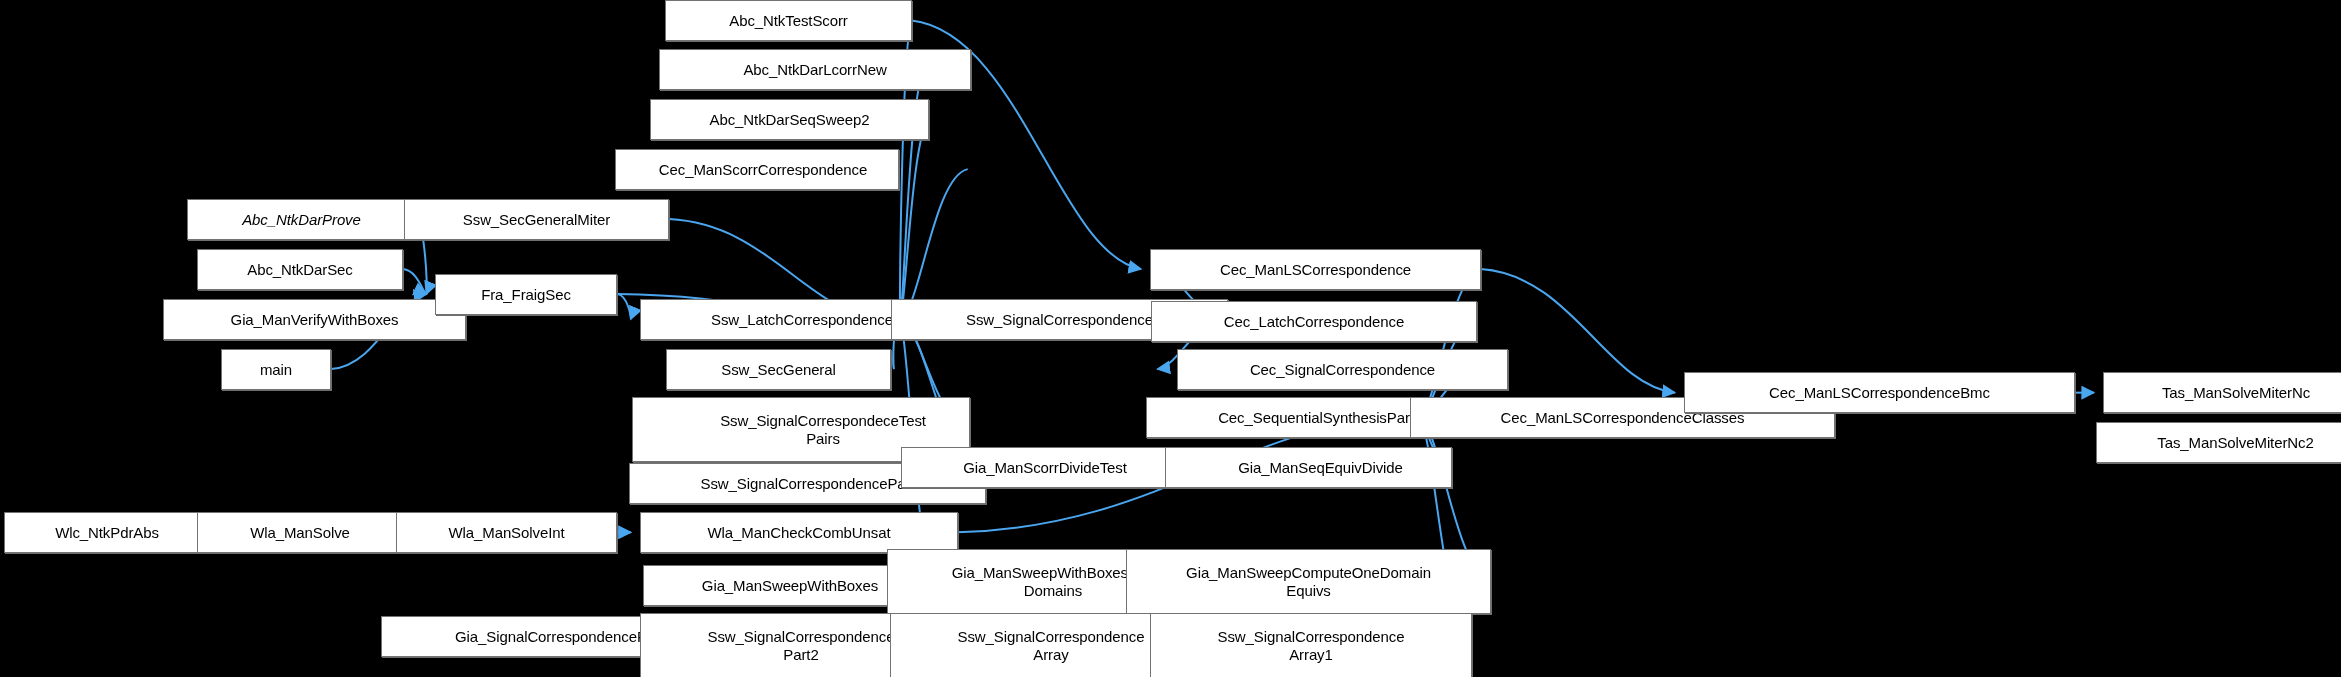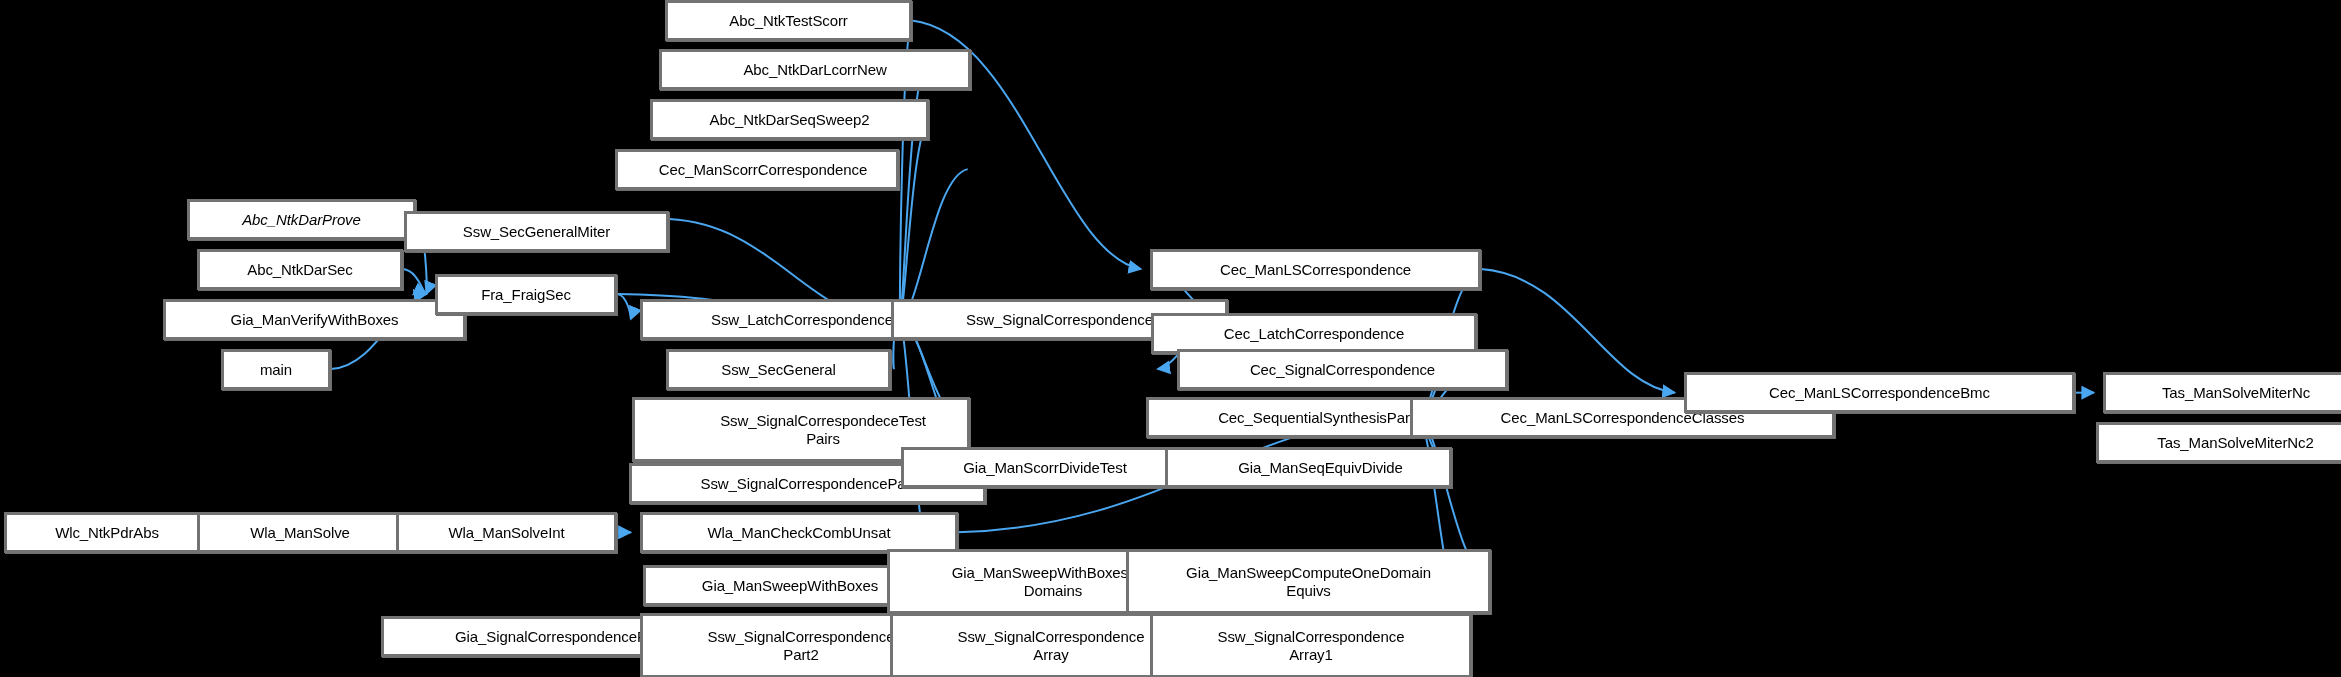--- a/index.html
+++ b/index.html
@@ -19,21 +19,21 @@
     position: absolute;
     left: 0; top: 0;
     width: 2341px;
     height: 677px;
     pointer-events: none;
   }
   .node {
     position: absolute;
     box-sizing: border-box;
     background: #ffffff;
-    border: 3px solid #737373;
+    border: 1px solid #737373;
     box-shadow: 1px 1px 0 0 #6e6e6e;
     color: #000000;
     font-size: 15px;
     line-height: 18px;
     display: flex;
     align-items: center;
     justify-content: center;
     text-align: center;
     white-space: pre-line;
     letter-spacing: -0.1px;
@@ -95,33 +95,33 @@
         <path d="M 1211.7744 645.5934 L 1141.0092 645.5934" fill="none" stroke="#4ba6f0" stroke-width="2" marker-end="url(#arrow)"></path>
         <path d="M 1472.0706 645.5934 C 1444.27626 634.19625, 1433.776176 431.32698, 1419.3054 417.6504" fill="none" stroke="#4ba6f0" stroke-width="2" marker-end="url(#arrow)"></path>
       </g>
   </svg>
   <div id="nodes">
       <div class="node" style="left: 665px; top: 0px; width: 247px; height: 41px;"><span>Abc_NtkTestScorr</span></div>
       <div class="node" style="left: 659px; top: 49px; width: 312px; height: 41px; text-align: right;"><span>Abc_NtkDarLcorrNew</span></div>
       <div class="node" style="left: 650px; top: 99px; width: 279px; height: 41px;"><span>Abc_NtkDarSeqSweep2</span></div>
       <div class="node" style="left: 615px; top: 149px; width: 284px; height: 41px; padding-left: 12px;"><span>Cec_ManScorrCorrespondence</span></div>
       <div class="node" style="left: 187px; top: 199px; width: 229px; height: 41px; font-style: italic;"><span>Abc_NtkDarProve</span></div>
-      <div class="node" style="left: 404px; top: 199px; width: 265px; height: 41px; margin-top: 12px;"><span>Ssw_SecGeneralMiter</span></div>
+      <div class="node" style="left: 404px; top: 199px; width: 265px; height: 41px;"><span>Ssw_SecGeneralMiter</span></div>
       <div class="node" style="left: 197px; top: 249px; width: 206px; height: 41px;"><span>Abc_NtkDarSec</span></div>
       <div class="node" style="left: 163px; top: 299px; width: 303px; height: 41px;"><span>Gia_ManVerifyWithBoxes</span></div>
       <div class="node" style="left: 435px; top: 274px; width: 182px; height: 41px;"><span>Fra_FraigSec</span></div>
       <div class="node" style="left: 640px; top: 299px; width: 324px; height: 41px;"><span>Ssw_LatchCorrespondence</span></div>
       <div class="node" style="left: 891px; top: 299px; width: 337px; height: 41px;"><span>Ssw_SignalCorrespondence</span></div>
       <div class="node" style="left: 221px; top: 349px; width: 110px; height: 41px;"><span>main</span></div>
       <div class="node" style="left: 666px; top: 349px; width: 225px; height: 41px;"><span>Ssw_SecGeneral</span></div>
       <div class="node" style="left: 632px; top: 397px; width: 338px; height: 65px; padding-left: 44px;"><span>Ssw_SignalCorrespondeceTest
 Pairs</span></div>
       <div class="node" style="left: 629px; top: 463px; width: 357px; height: 41px;"><span>Ssw_SignalCorrespondencePart</span></div>
       <div class="node" style="left: 1150px; top: 249px; width: 331px; height: 41px;"><span>Cec_ManLSCorrespondence</span></div>
-      <div class="node" style="left: 1151px; top: 313px; width: 326px; height: 41px;"><span>Cec_LatchCorrespondence</span></div>
+      <div class="node" style="left: 1151px; top: 301px; width: 326px; height: 41px;"><span>Cec_LatchCorrespondence</span></div>
       <div class="node" style="left: 1149px; top: 349px; width: 331px; height: 41px; margin-left: 28px;"><span>Cec_SignalCorrespondence</span></div>
       <div class="node" style="left: 1146px; top: 397px; width: 340px; height: 41px;"><span>Cec_SequentialSynthesisPart</span></div>
       <div class="node" style="left: 901px; top: 447px; width: 288px; height: 41px;"><span>Gia_ManScorrDivideTest</span></div>
       <div class="node" style="left: 1165px; top: 447px; width: 287px; height: 41px; padding-left: 24px;"><span>Gia_ManSeqEquivDivide</span></div>
       <div class="node" style="left: 1410px; top: 397px; width: 425px; height: 41px;"><span>Cec_ManLSCorrespondenceClasses</span></div>
       <div class="node" style="left: 1684px; top: 372px; width: 391px; height: 41px;"><span>Cec_ManLSCorrespondenceBmc</span></div>
       <div class="node" style="left: 2103px; top: 372px; width: 266px; height: 41px;"><span>Tas_ManSolveMiterNc</span></div>
       <div class="node" style="left: 2096px; top: 422px; width: 279px; height: 41px;"><span>Tas_ManSolveMiterNc2</span></div>
       <div class="node" style="left: 4px; top: 512px; width: 206px; height: 41px;"><span>Wlc_NtkPdrAbs</span></div>
       <div class="node" style="left: 197px; top: 512px; width: 206px; height: 41px;"><span>Wla_ManSolve</span></div>

